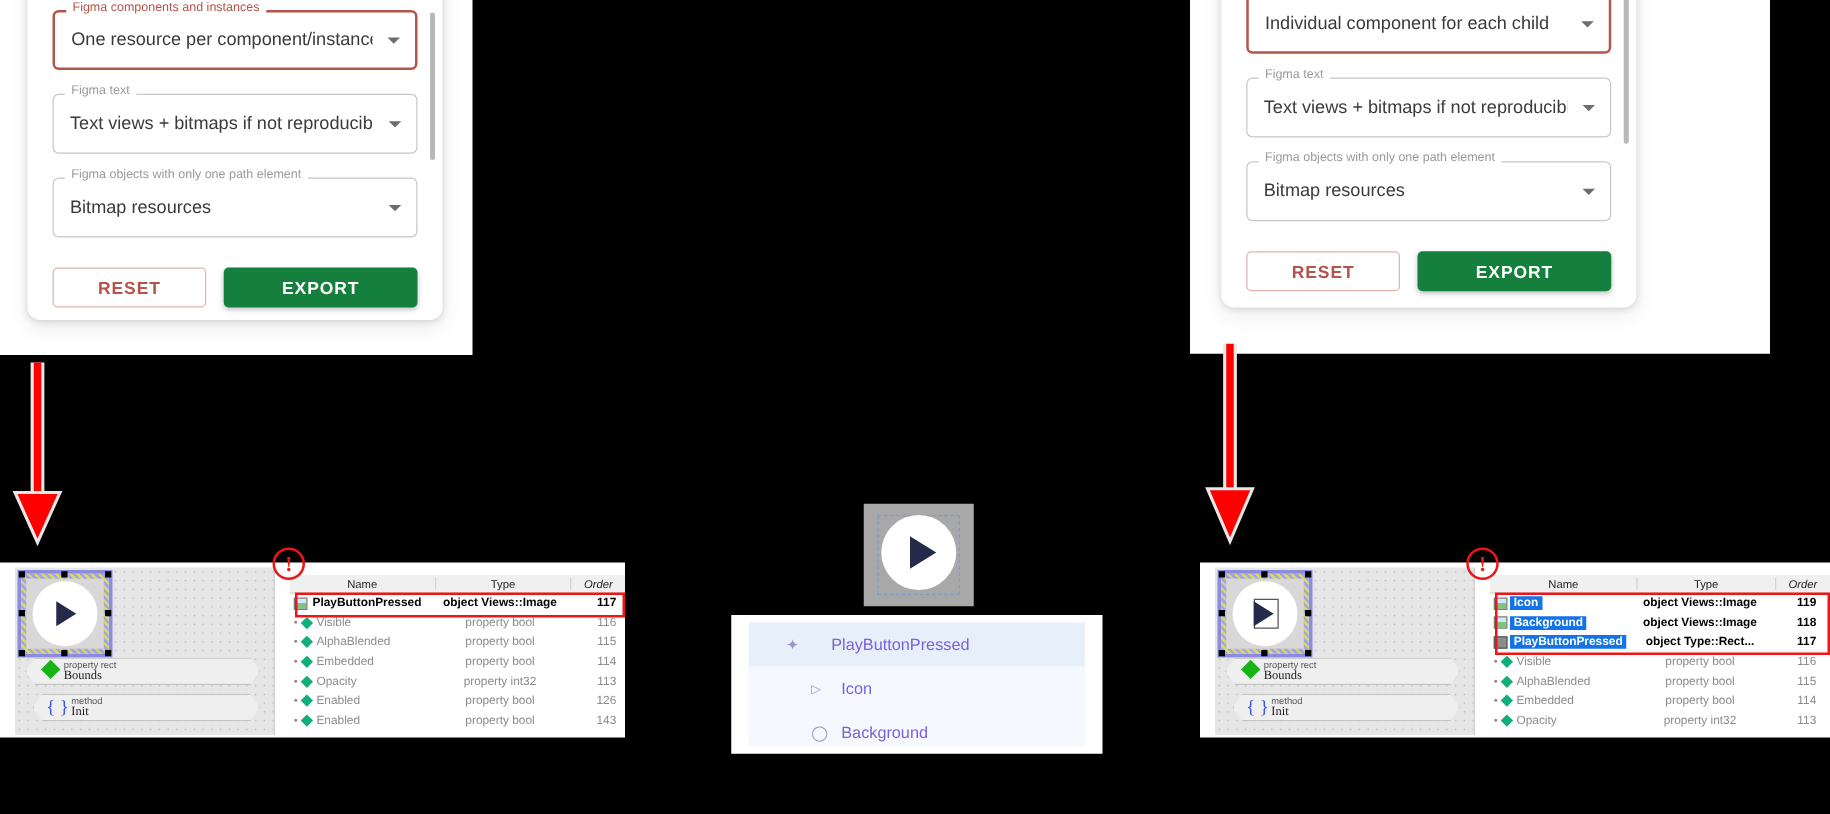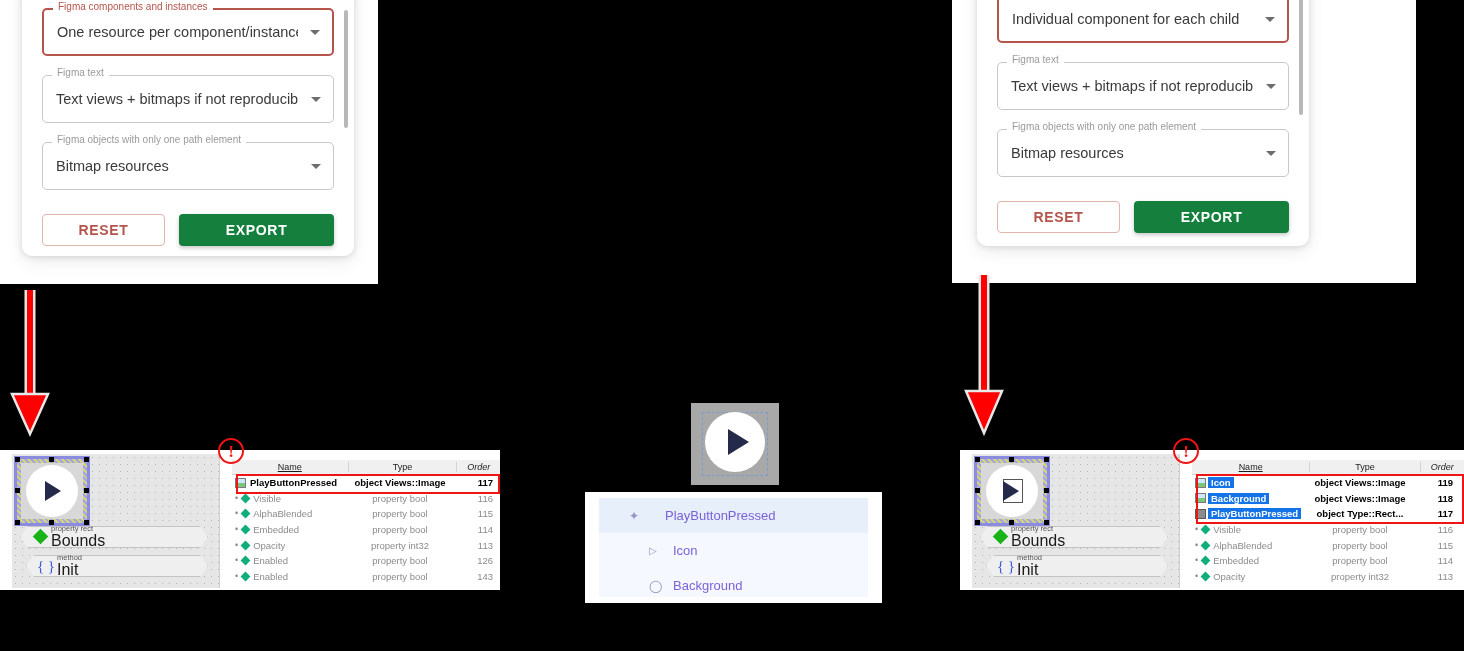--- a/index.html
+++ b/index.html
@@ -147,21 +147,21 @@
     position: absolute;
     background: #efefef;
     border: 1px solid #c4c4c4;
     display: flex; align-items: center;
     padding-left: 8px;
     clip-path: polygon(8px 0, calc(100% - 8px) 0, 100% 50%, calc(100% - 8px) 100%, 8px 100%, 0 50%);
   }
   .node-chip .glyph { width: 22px; text-align: center; flex: none; }
   .node-chip .ntext { line-height: 1.05; }
   .node-chip .ntype { font-size: 7.5px; color: #555; }
-  .node-chip .nname { font-size: 16px; color: #1b1b1b; }
+  .node-chip .nname { font-size: 10px; color: #1b1b1b; font-family: Liberation Serif, serif; }
   .diamond {
     width: 11px; height: 11px;
     background: #17b317;
     transform: rotate(45deg);
     display: inline-block;
   }
   .dot-lead {
     position: absolute;
     width: 4px; height: 4px; border-radius: 50%;
     background: #555;
@@ -185,21 +185,21 @@
     align-items: center;
     border-bottom: 1px solid #d4d4d4;
   }
   .pt-head > div {
     text-align: center;
     color: #1b1b1b;
     font-size: 9px;
     border-right: 1px solid #d4d4d4;
   }
   .pt-head > div:last-child { border-right: none; }
-  .c-name { width: 120px; text-decoration: underline; }
+  .c-name { width: 120px; }
   .c-type { width: 112px; }
   .c-order { width: 44px; font-style: italic; }
 
   .pt-row {
     display: flex;
     height: 15.6px;
     align-items: center;
     color: #8b8b8b;
   }
   .pt-row .cell-name {

